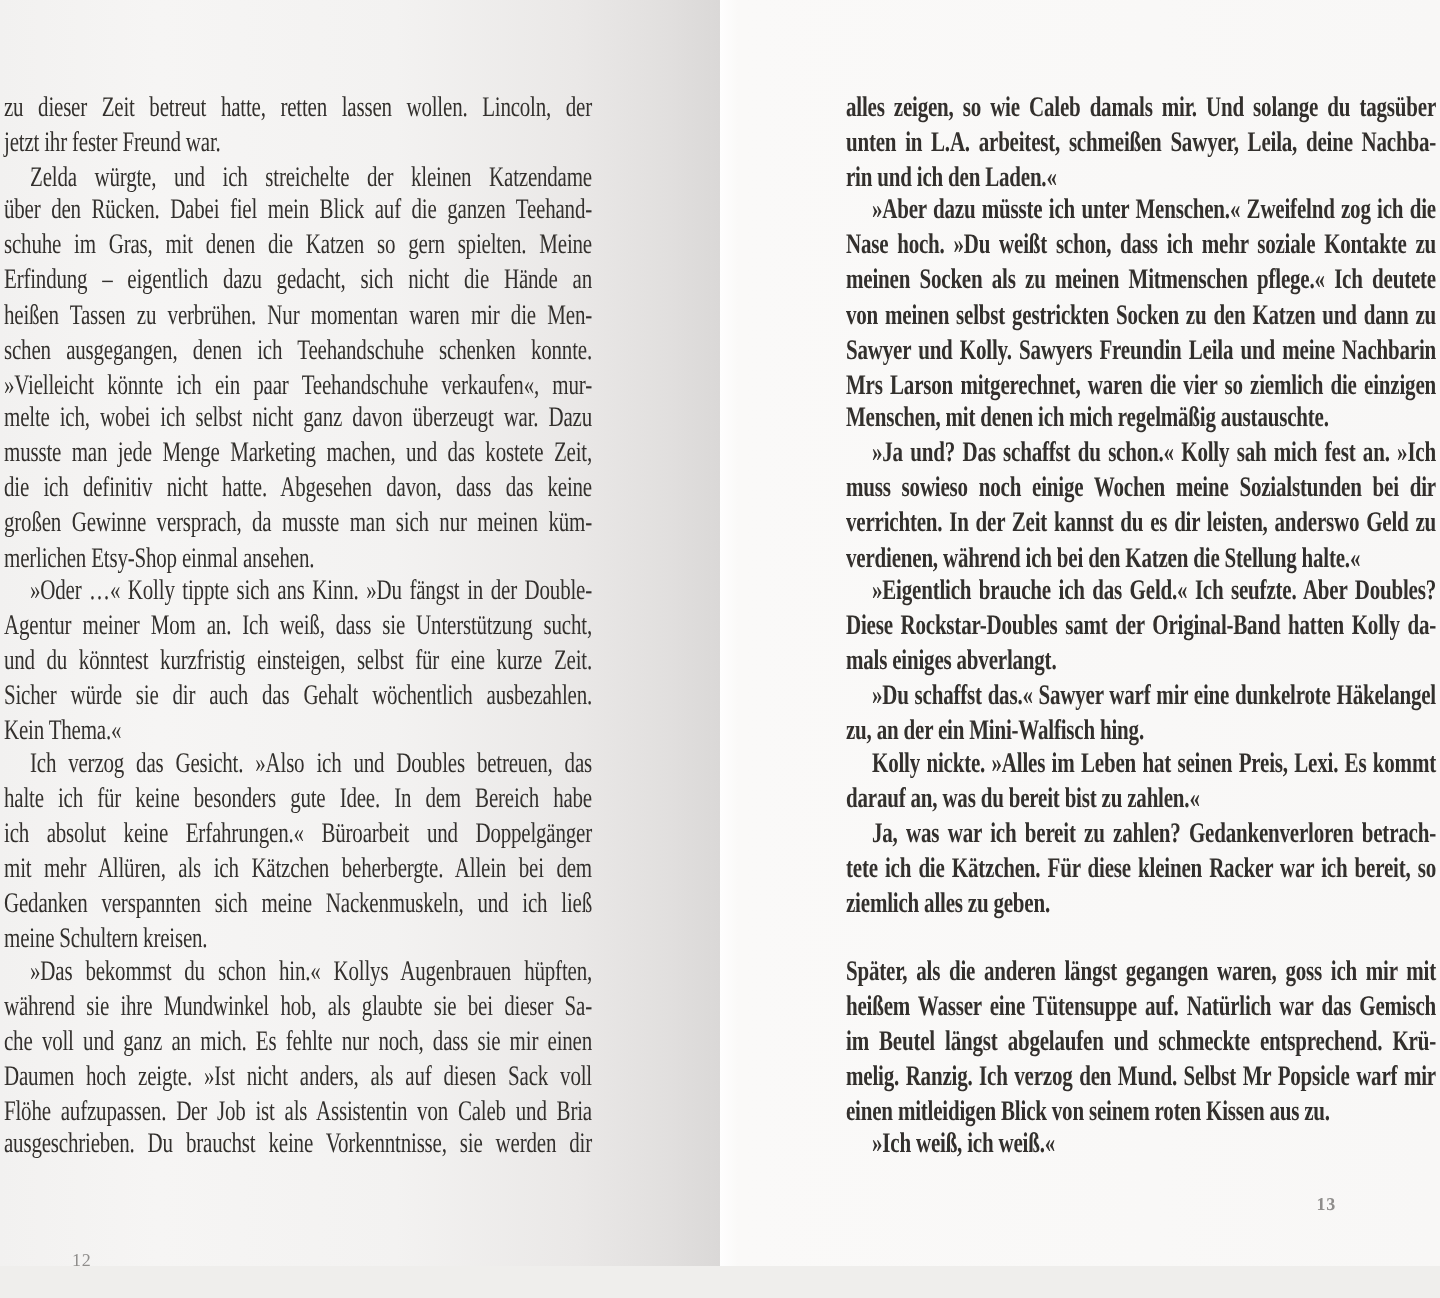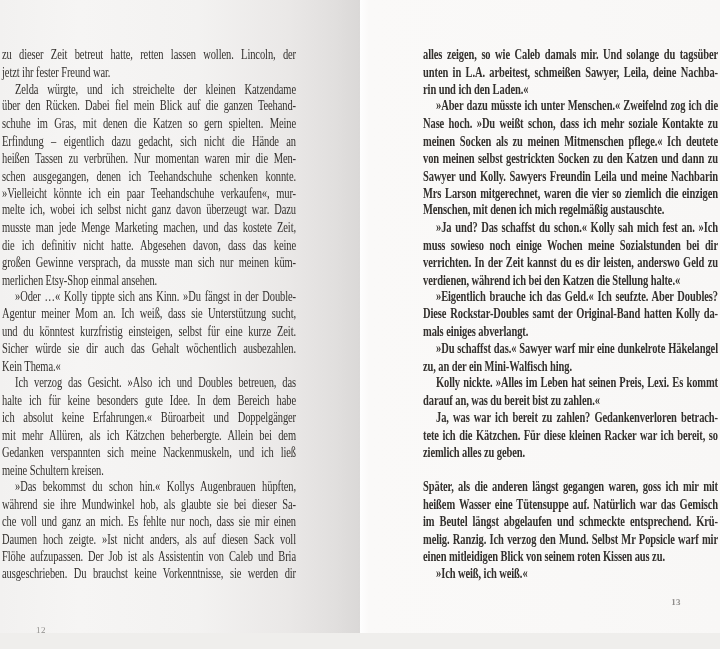--- a/index.html
+++ b/index.html
@@ -56,21 +56,21 @@
   .line.gap { }
   .pagenum {
     position: absolute;
     top: 597px;
     font-size: 9px;
     line-height: 11px;
     color: #8f8d8b;
     letter-spacing: 0.4px;
   }
   .pagenum-left  { left: 36px; margin-top: 28px; }
-  .pagenum-right { right: 39px; }
+  .pagenum-right { right: 52px; }
 </style>
 </head>
 <body>
 
 <div class="spread">
   <div class="page page-left">
     <div class="textcol">
         <div class="line just">zu dieser Zeit betreut hatte, retten lassen wollen. Lincoln, der</div>
         <div class="line">jetzt ihr fester Freund war.</div>
         <div class="line ind just">Zelda würgte, und ich streichelte der kleinen Katzendame</div>

